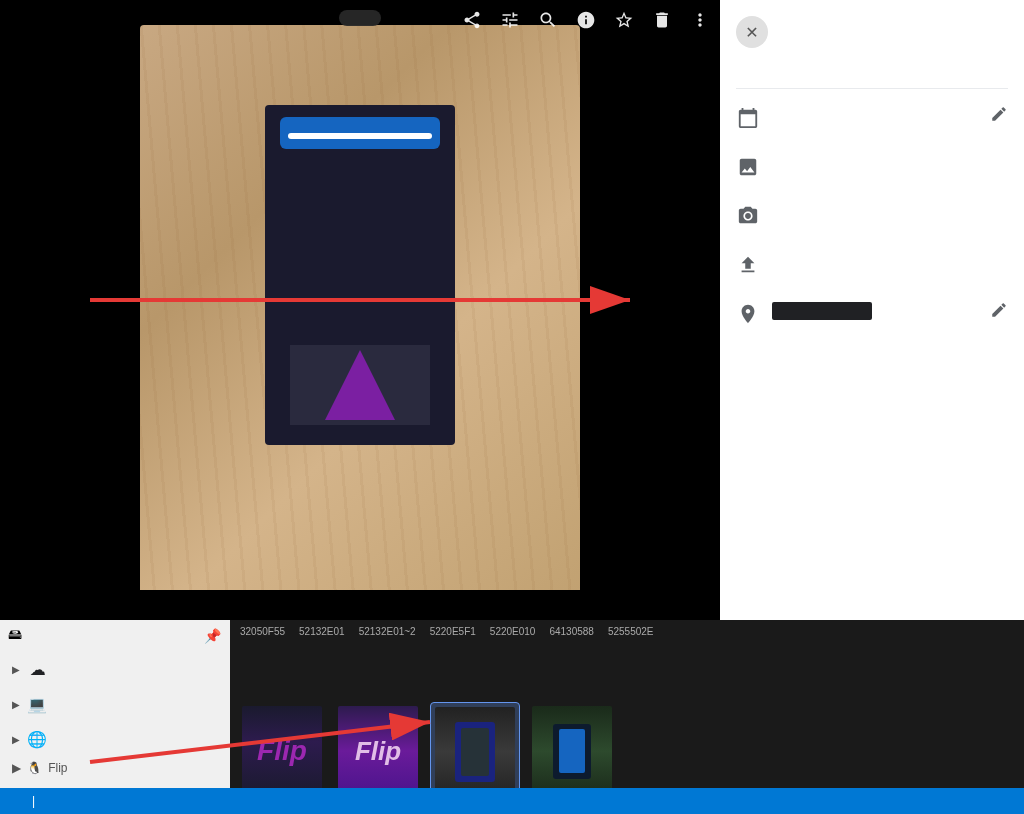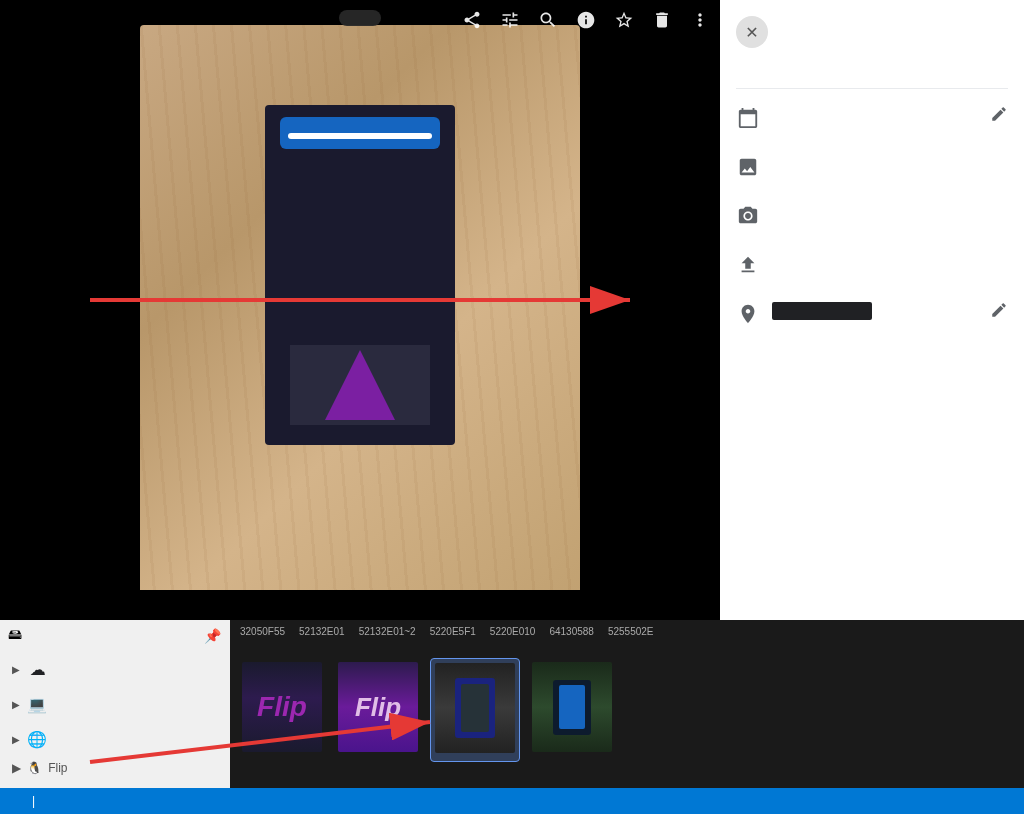--- a/index.html
+++ b/index.html
@@ -304,20 +304,21 @@
       font-size: 10px;
       color: #555;
     }
 
     .file-grid-area {
       flex: 1;
       background: #1a1a1a;
       display: flex;
       flex-direction: column;
       overflow: hidden;
+      gap: 44px;
     }
 
     .thumbnail-row {
       display: flex;
       gap: 2px;
       padding: 4px 4px 0;
       height: 30px;
       overflow: hidden;
     }
 

